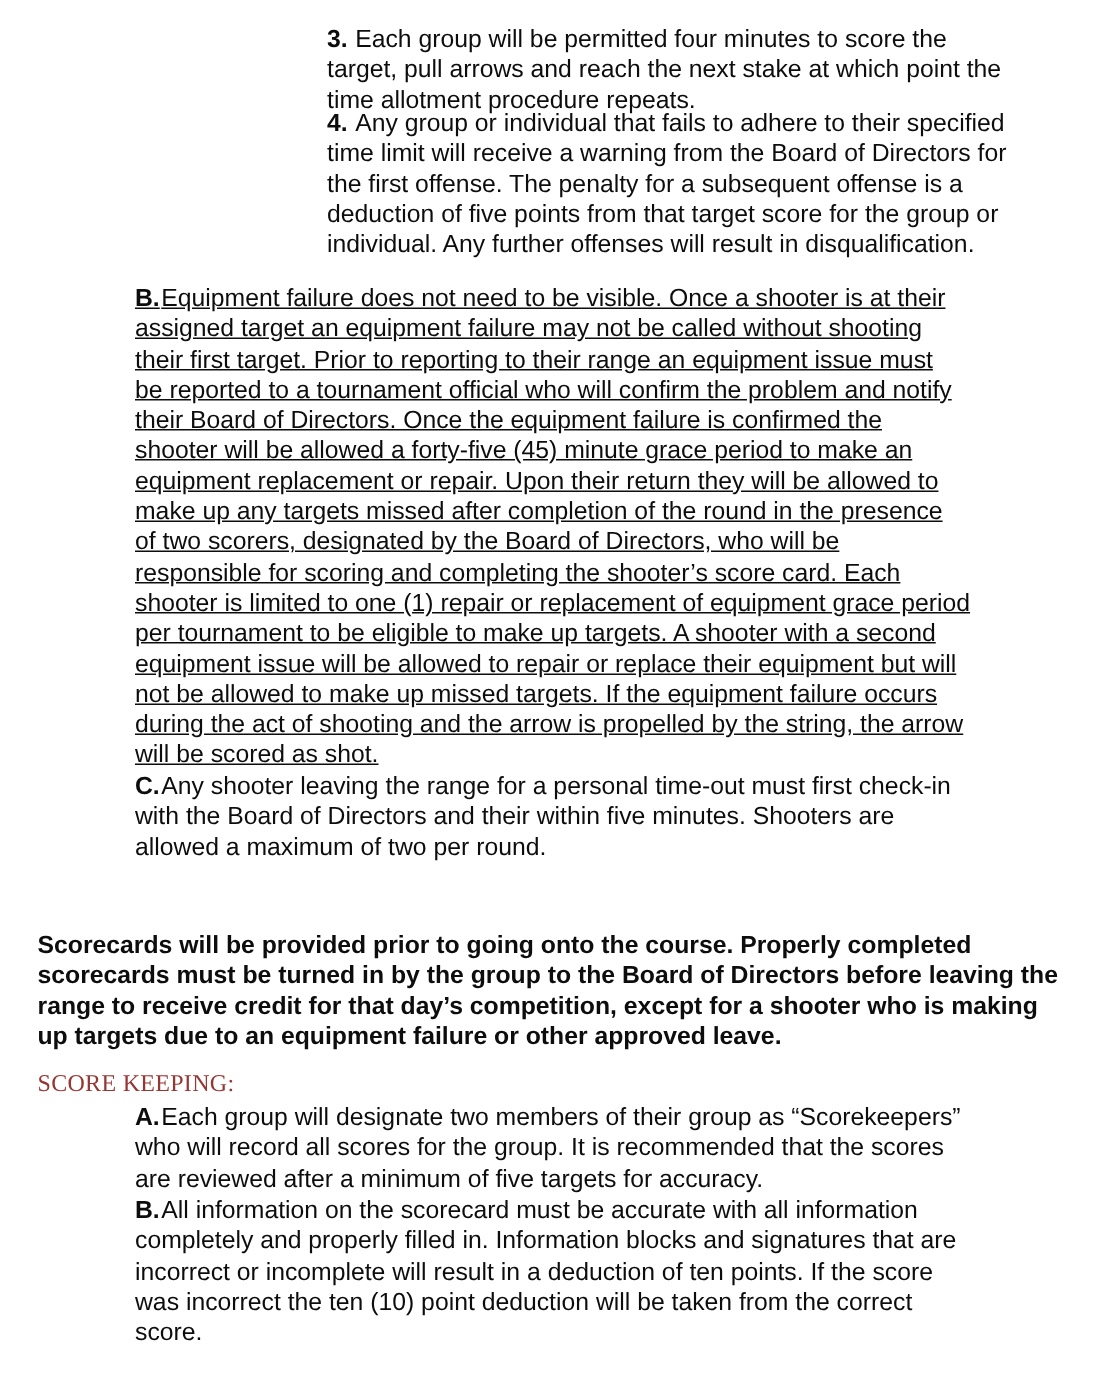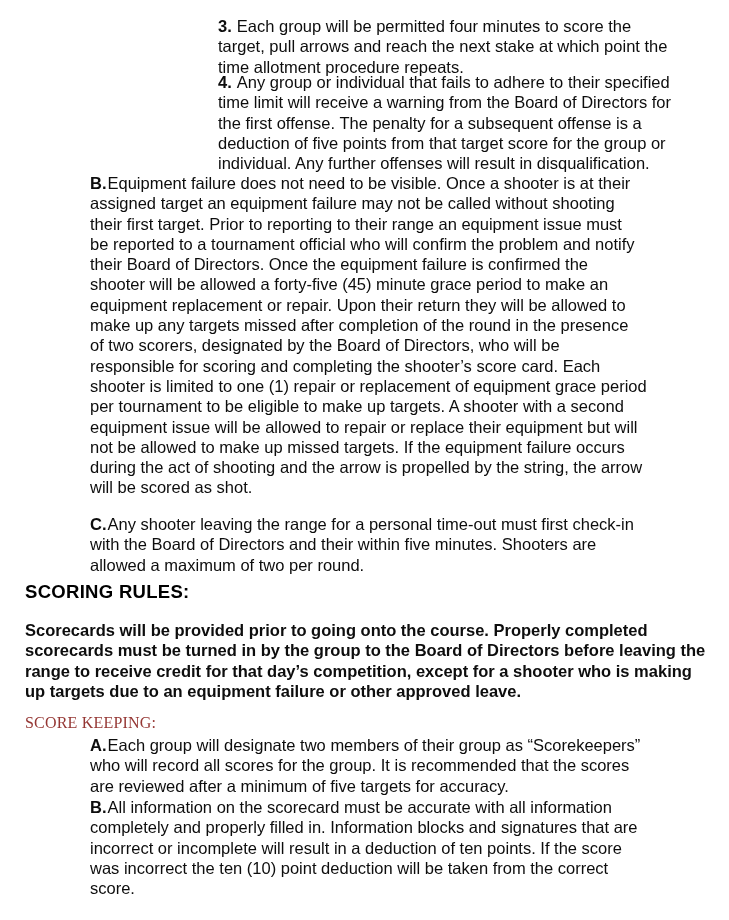--- a/index.html
+++ b/index.html
@@ -31,21 +31,21 @@
   }
   .h-keeping {
     left: 25px; top: 713px;
     font-family: "Liberation Serif", "DejaVu Serif", serif;
     font-size: 16px; font-weight: 400;
     letter-spacing: 0.2px; line-height: 19px;
     color: #953734;
   }
   .pos-item3  { top: 16px; }
   .pos-item4  { top: 72px; }
-  .pos-itemB  { top: 173px; }
+  .pos-itemB  { top: 189px; text-decoration: underline; }
   .pos-itemC  { top: 514px; }
   .pos-intro  { top: 620px; }
   .pos-itemA  { top: 735px; }
   .pos-itemB2 { top: 797px; }
 </style>
 </head>
 <body>
 
 <div class="page">
 
@@ -81,21 +81,20 @@
 during the act of shooting and the arrow is propelled by the string, the arrow
 will be scored as shot.</span>
   </div>
 
   <div class="block indent-let pos-itemC">
     <b class="mk mk-letter">C.</b><span class="pre">Any shooter leaving the range for a personal time-out must first check-in
 with the Board of Directors and their within five minutes. Shooters are
 allowed a maximum of two per round.</span>
   </div>
 
-  <div class="block h-scoring">SCORING RULES:</div>
 
   <div class="block full-col pos-intro pre">Scorecards will be provided prior to going onto the course. Properly completed
 scorecards must be turned in by the group to the Board of Directors before leaving the
 range to receive credit for that day’s competition, except for a shooter who is making
 up targets due to an equipment failure or other approved leave.</div>
 
   <div class="block h-keeping">SCORE KEEPING:</div>
 
   <div class="block indent-let pos-itemA">
     <b class="mk mk-letter">A.</b><span class="pre">Each group will designate two members of their group as “Scorekeepers”

